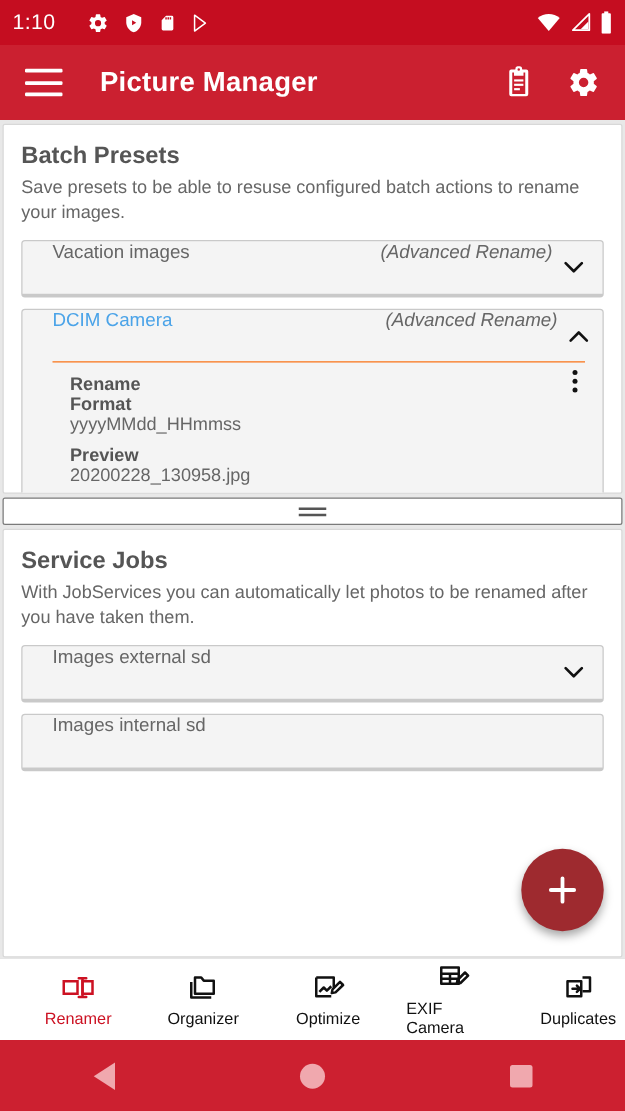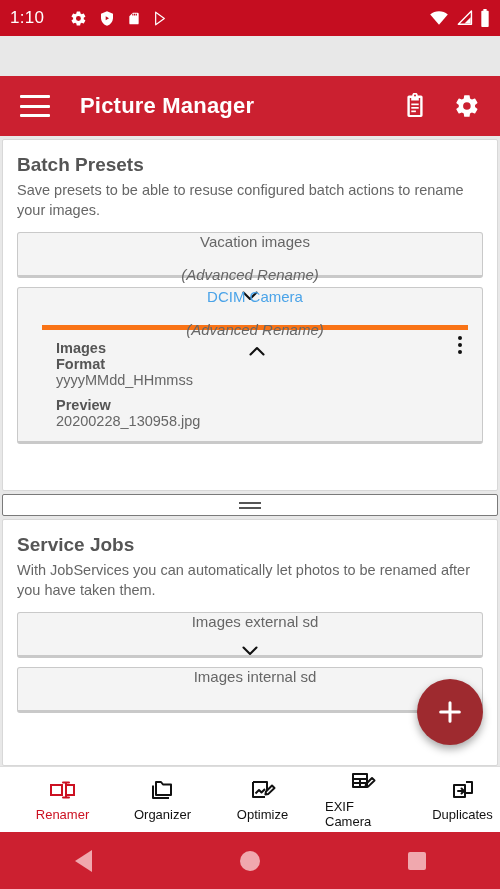--- a/index.html
+++ b/index.html
@@ -18,59 +18,59 @@
   }
   .sb-time { font-size: 17px; font-weight: 400; letter-spacing: .3px; margin-right: 14px; }
   .sb-icons-left { display: flex; align-items: center; gap: 12px; }
   .sb-spacer { flex: 1; }
   .sb-icons-right { display: flex; align-items: center; gap: 7px; }
   .sb-icons-left svg, .sb-icons-right svg { display: block; }
 
   
   .appbar {
     height: 60px; background: #cb2030; color: #fff;
-    display: flex; align-items: center; padding: 0 20px; flex: none; margin-top: 40px;
+    display: flex; align-items: center; padding: 0 20px; flex: none;
   }
   .hamburger { width: 30px; height: 22px; display: flex; flex-direction: column;
     justify-content: space-between; cursor: pointer; }
   .hamburger i { display: block; height: 3px; background: #fff; border-radius: 1px; }
   .appbar-title { font-size: 22px; font-weight: 700; margin-left: 30px; letter-spacing: .2px; }
   .appbar-spacer { flex: 1; }
   .appbar-actions { display: flex; align-items: center; gap: 26px; }
   .appbar-actions svg { display: block; cursor: pointer; }
 
   
   .content { flex: 1; background: #e8e8e8; display: flex; flex-direction: column;
     padding: 3px 2px 0 2px; position: relative; min-height: 0; }
 
   .panel { background: #fff; border: 1px solid #d8d8d8; border-radius: 2px;
     padding: 14px 14px 10px 14px; position: relative; overflow: hidden; }
-  .panel-top { height: 352px; }
+  .panel-top { height: 296px; }
   .panel-bottom { flex: 1; margin-top: 3px; }
 
   .section-title { font-size: 19px; font-weight: 700; color: #555; margin-bottom: 5px; }
   .section-desc { font-size: 14.5px; color: #666; line-height: 1.35; margin-bottom: 12px; }
 
   
   .row-card {
     background: #f4f4f4; border: 1px solid #c9c9c9; border-bottom-width: 3px;
     border-radius: 3px; margin-bottom: 9px; padding: 0 14px;
   }
   .row-head {
-    height: 42px; display: flex; align-items: center; gap: 8px; cursor: pointer; flex-direction: column;
+    height: 42px; display: flex; gap: 8px; cursor: pointer;
   }
   .row-label { font-size: 15px; color: #666; padding-left: 10px; }
   .row-label.link { color: #4aa3e8; padding-left: 10px; }
   .row-spacer { flex: 1; }
   .row-sub { font-size: 15px; color: #666; font-style: italic; }
   .chev { width: 18px; display: flex; justify-content: center; align-items: center; color: #222; }
   .chev svg { display: block; }
 
   .row-card.expanded { padding-bottom: 12px; }
-  .row-card.expanded .row-head { border-bottom: 5px solid #f97316; padding-left: 0; margin-left: 10px; }
+  .row-card.expanded .row-head { border-bottom: 1px solid #f97316; padding-left: 0; margin-left: 10px; }
   .row-card.expanded .row-head .row-label { padding-left: 0; }
   .row-card.expanded .row-head .chev { margin-right: -4px; }
 
   .detail-body { position: relative; padding: 10px 0 0 24px; }
   .kv-key { font-size: 14.5px; font-weight: 700; color: #555; }
   .kv-val { font-size: 14.5px; color: #666; margin-bottom: 9px; }
   .kv-val:last-child { margin-bottom: 0; }
   .kebab { position: absolute; top: 4px; right: 4px; display: flex; flex-direction: column;
     gap: 3px; cursor: pointer; padding: 2px; }
   .kebab i { width: 4px; height: 4px; border-radius: 50%; background: #111; display: block; }
@@ -218,21 +218,21 @@
                 <path d="M1.5 8.5 8 2l6.5 6.5" fill="none" stroke="#111" stroke-width="2.1" stroke-linecap="round" stroke-linejoin="round"></path>
               </svg>
           </span>
         </div>
         <div class="detail-body">
           <div class="kebab">
               <i></i>
               <i></i>
               <i></i>
             </div>
-          <div class="kv-key">Images</div>
+          <div class="kv-key">Rename</div>
           <div class="kv-key">Format</div>
           <div class="kv-val">yyyyMMdd_HHmmss</div>
           <div class="kv-key">Preview</div>
           <div class="kv-val">20200228_130958.jpg</div>
         </div>
       </div>
     </div>
 
     <div class="splitter">
       <span class="splitter-grip">

